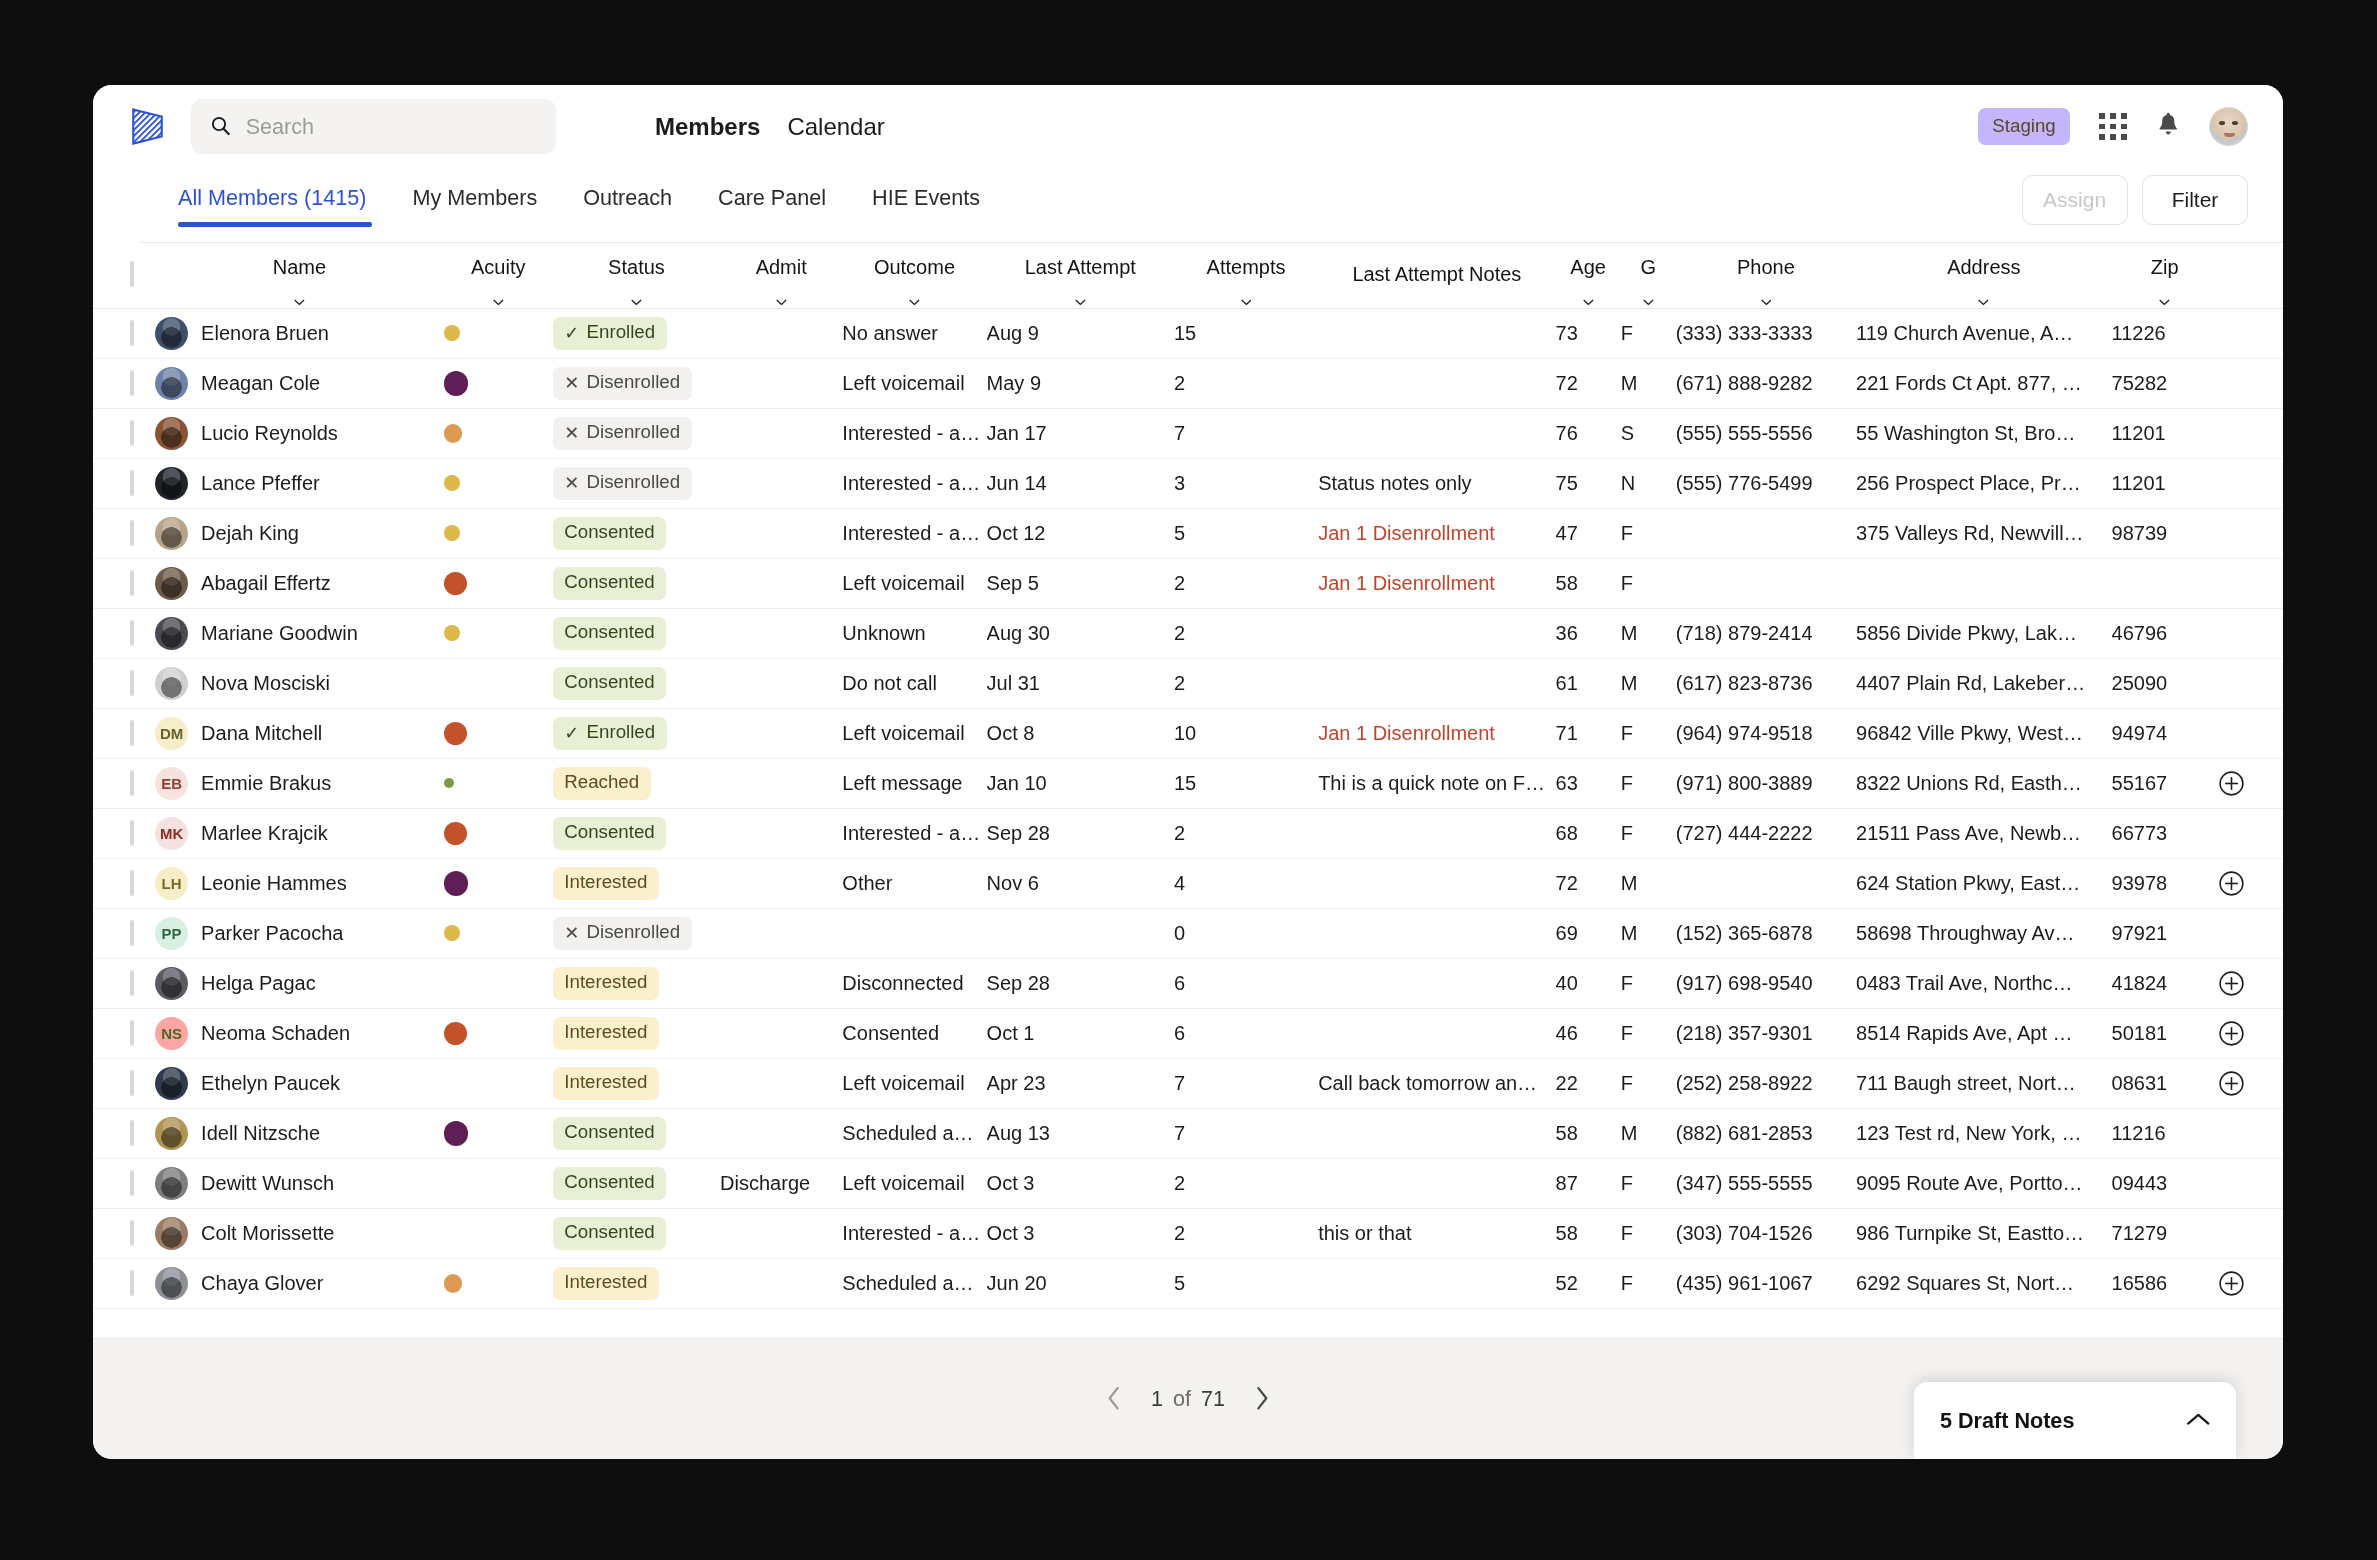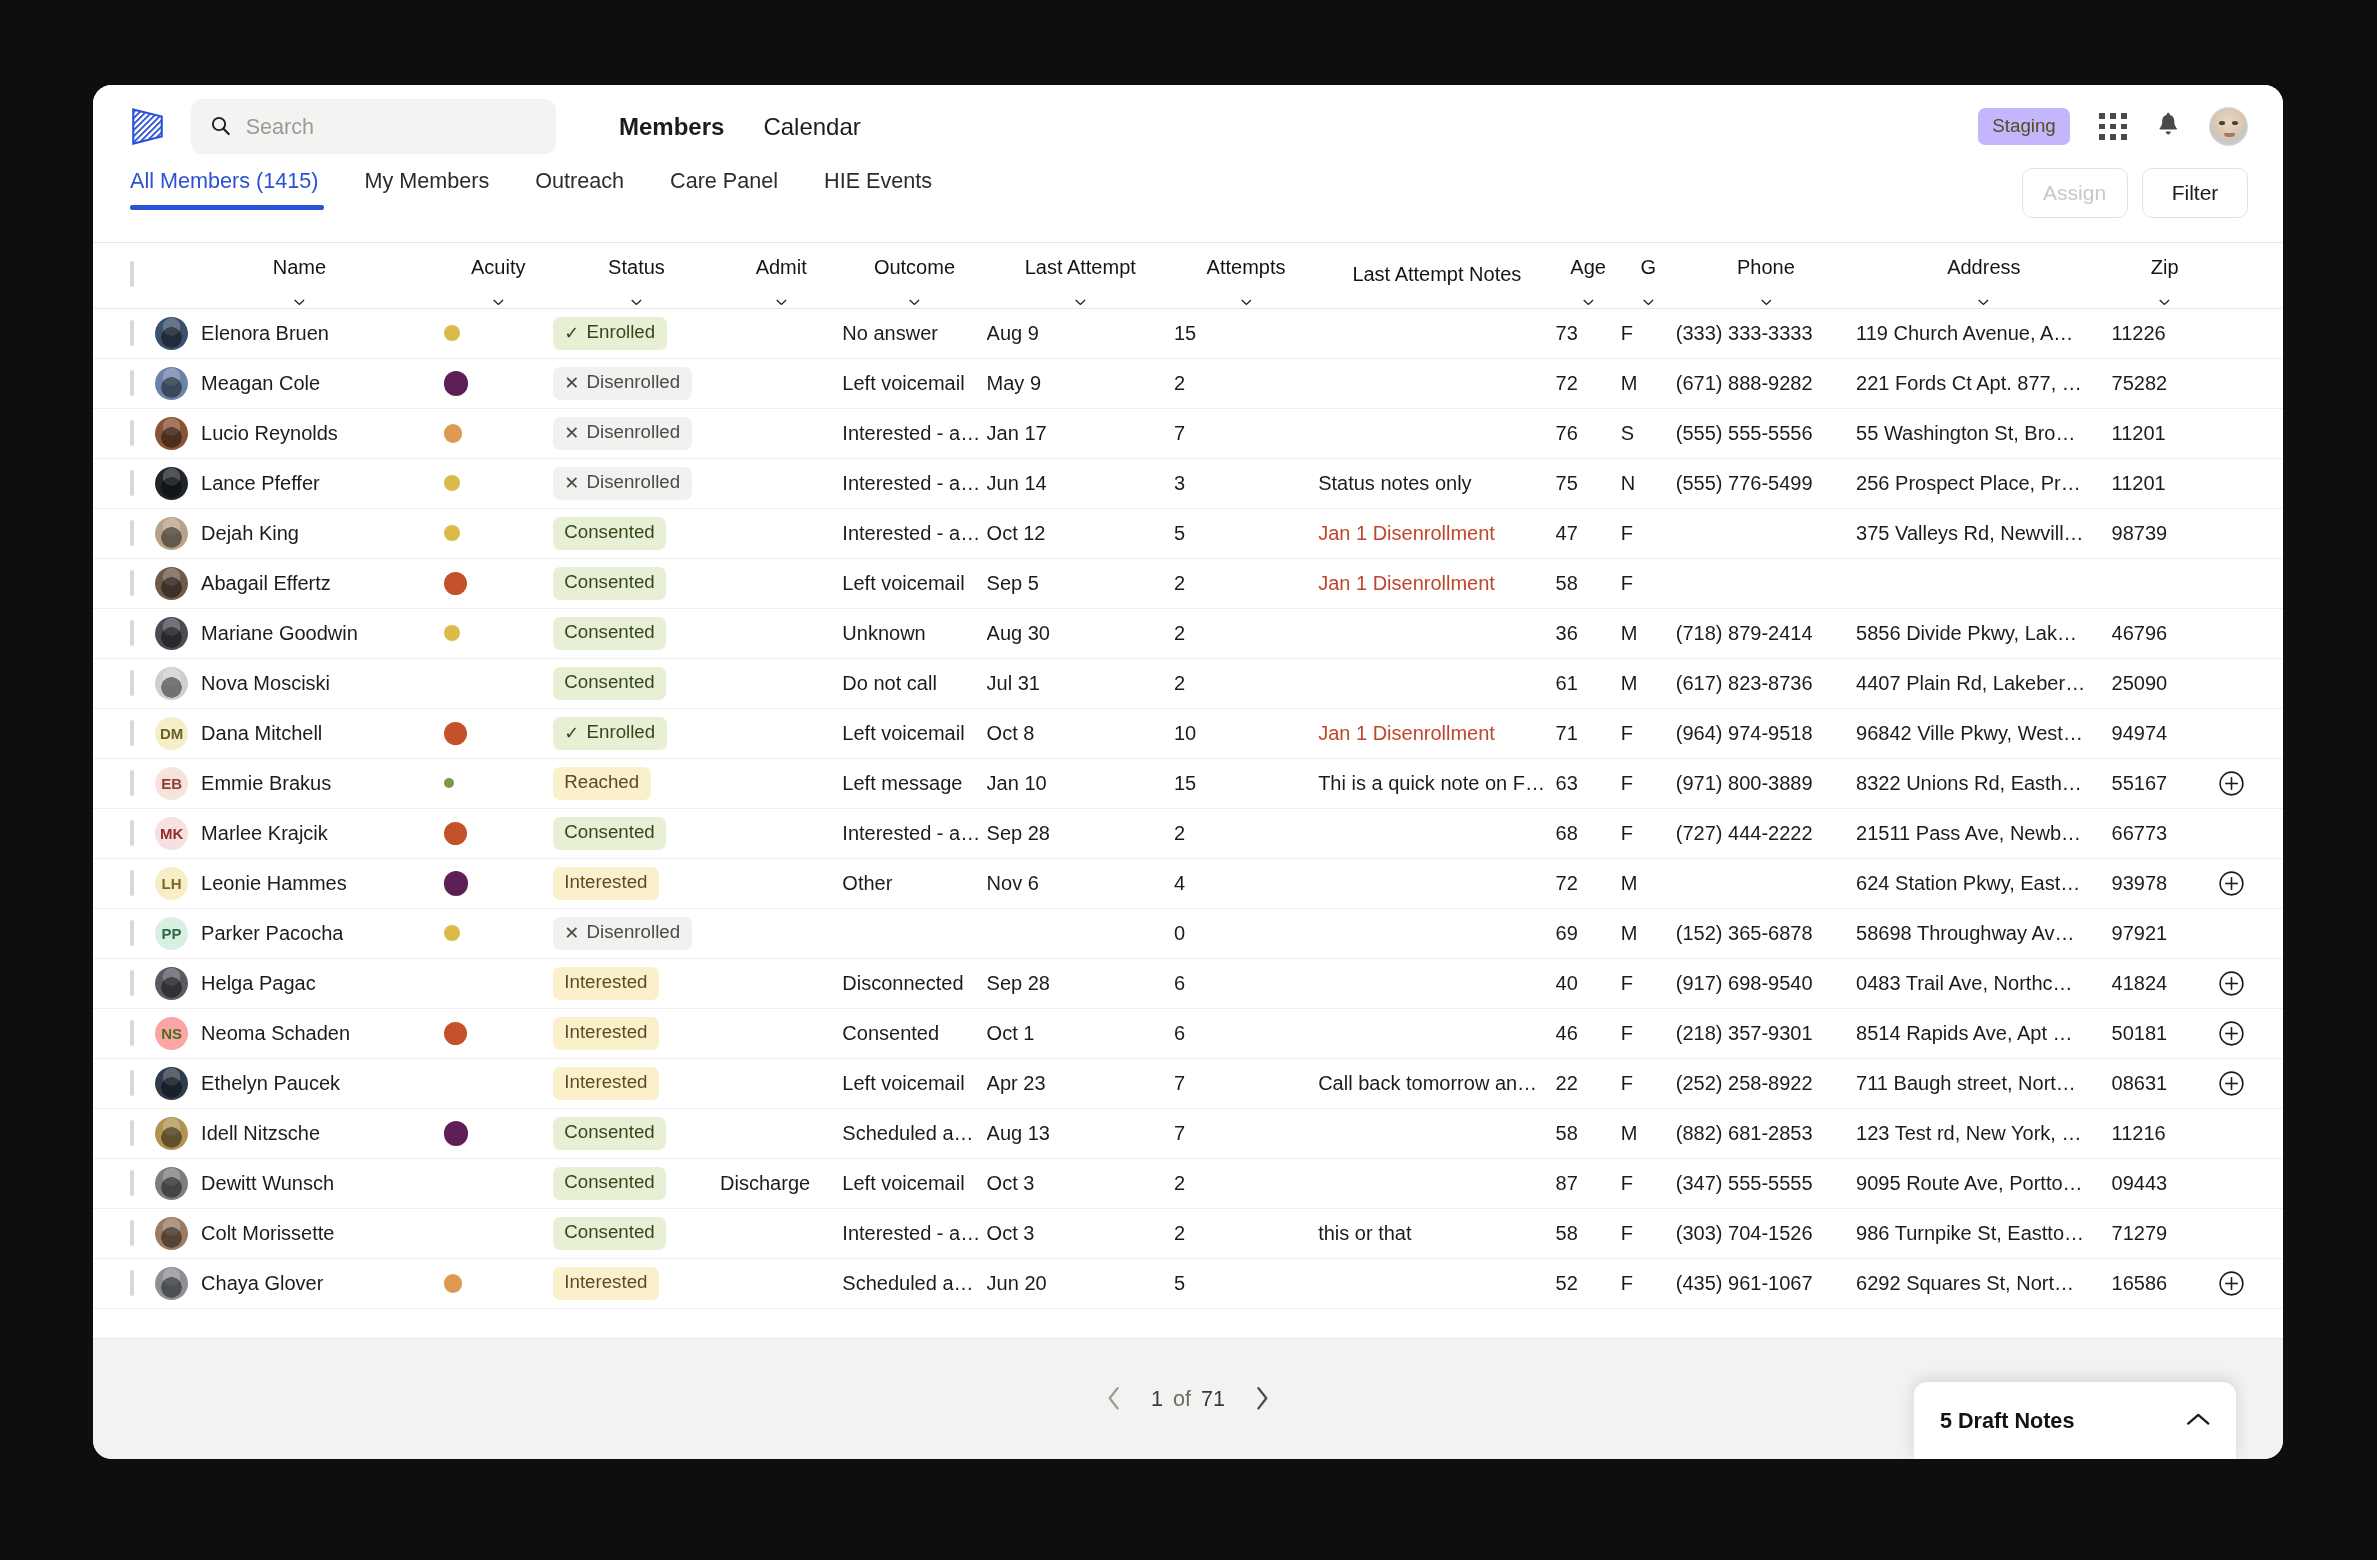--- a/index.html
+++ b/index.html
@@ -49,22 +49,22 @@
     font-family: Liberation Sans, sans-serif;
     font-size: 21.6px;
     color: #222;
     width: 100%;
   }
   .search-box input::placeholder { color: #9b9b98; }
 
   .nav-links {
     display: flex;
     align-items: center;
-    gap: 39px;
-    margin-left: 63px;
+    gap: 27px;
+    margin-left: 99px;
     justify-content: flex-end;
   }
   .nav-link {
     font-size: 24px;
     color: #1c1c1c;
     cursor: pointer;
     white-space: nowrap;
   }
   .nav-link.active { font-weight: bold; }
 
@@ -107,24 +107,25 @@
   }
   .avatar-top::after {
     content:""; position:absolute; left:13.7px; top:24.5px; width:11.5px; height:4.3px;
     border-radius:0 0 7.2px 7.2px; background:#a8755f;
   }
 
   
   .tabbar {
     height: 75px;
     display: flex;
-    align-items: flex-start;
+    align-items: center;
     padding: 0 35px 0 37px;
     border-bottom: 1.4px solid #e9e8e6;
     flex: 0 0 auto;
+    margin-left: 48px;
   }
   .tabs { display: flex; gap: 0; align-items: flex-end; }
   .tab {
     font-size: 21.6px;
     color: #2c2c2c;
     padding: 0 23px 14.4px;
     cursor: pointer;
     position: relative;
     white-space: nowrap;
   }

